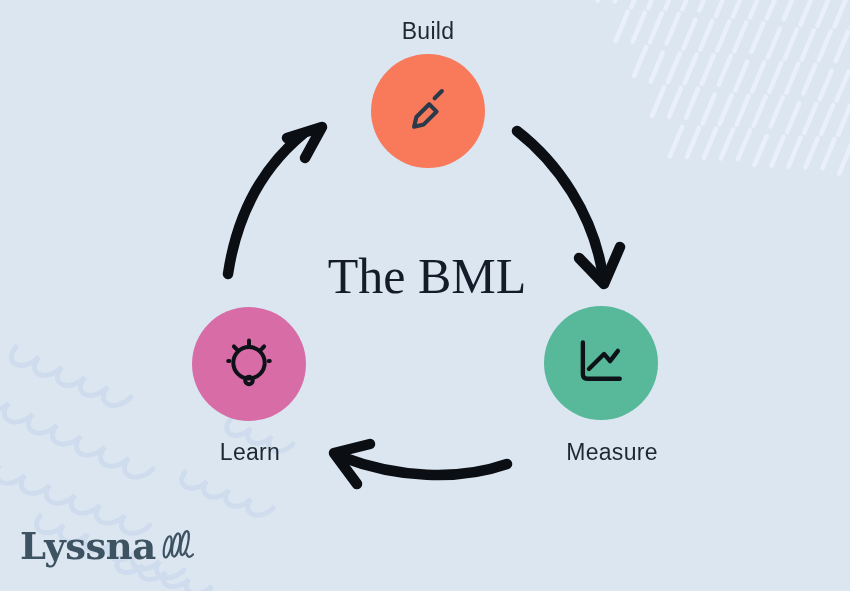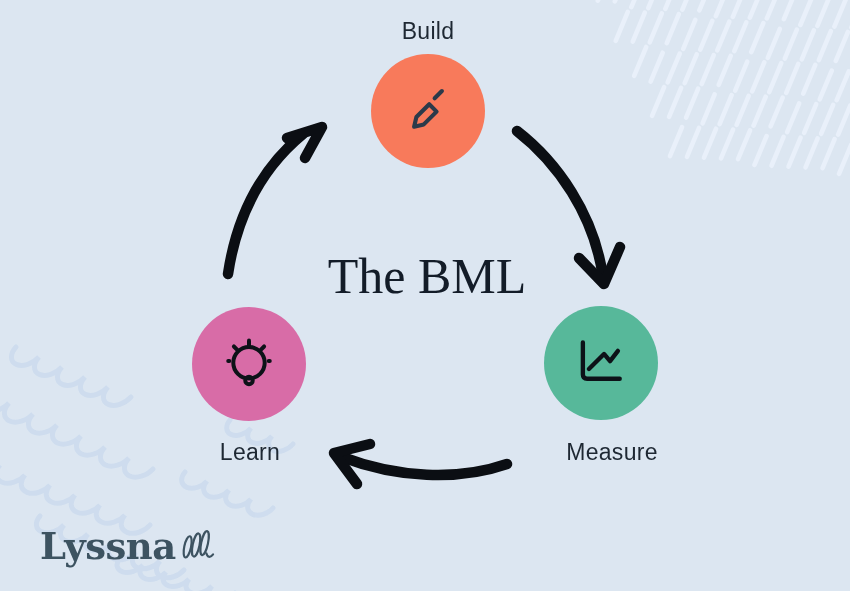--- a/index.html
+++ b/index.html
@@ -22,21 +22,21 @@
   .title{
     position:absolute;left:427px;top:252px;transform:translateX(-50%);
     text-align:center;
     font-family:Liberation Serif, serif;
     font-size:50px;line-height:49px;white-space:nowrap;
   }
   .logo{
     position:absolute;left:20px;top:527px;
     display:flex;align-items:flex-start;
     font-family:"DejaVu Serif","Liberation Serif",serif;
-    font-weight:700;font-size:37px;line-height:38px;letter-spacing:-.5px;margin-left:20px;
+    font-weight:700;font-size:37px;line-height:38px;letter-spacing:-.5px;
   }
   .logo-mark{width:34px;height:32px;margin-left:5px;margin-top:2px;}
 </style>
 </head>
 <body>
 
 <div class="canvas" style="background-color: rgb(220, 230, 241);">
 
   <svg class="layer" viewBox="0 0 850 591">
     <g id="loops-g" stroke="#cddcee" stroke-width="5" fill="none" stroke-linecap="round" opacity="0.9">

